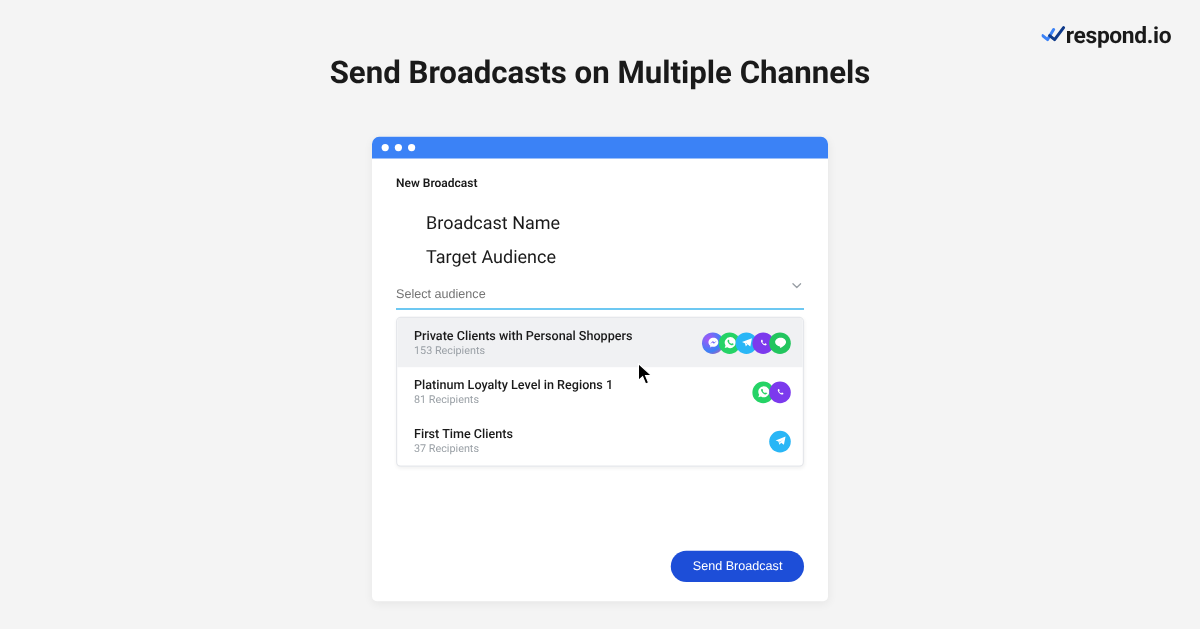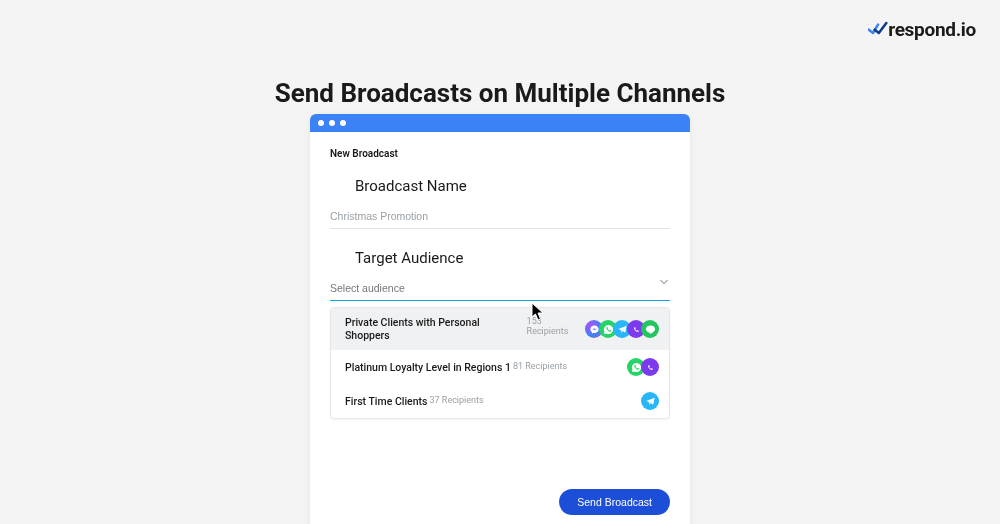--- a/index.html
+++ b/index.html
@@ -1,34 +1,34 @@
 <!DOCTYPE html>
 <html><head>
 <meta charset="utf-8">
 <style>
   * { box-sizing: border-box; margin: 0; padding: 0; }
   html, body { width: 1000px; height: 524px; font-family: -apple-system, BlinkMacSystemFont, "Segoe UI", Roboto, Helvetica, Arial, sans-serif; background: #f4f4f4; overflow: hidden; }
   .logo { position: absolute; top: 18px; right: 24px; display: flex; align-items: center; gap: 0; }
   .logo-mark { width: 20px; height: 14px; }
   .logo-text { font-size: 19px; font-weight: 700; color: #1a1a1a; letter-spacing: -0.3px; }
-  .headline { text-align: center; font-size: 26px; font-weight: 700; color: #1a1a1a; padding-top: 46px; margin-top: 32px; }
+  .headline { text-align: center; font-size: 26px; font-weight: 700; color: #1a1a1a; padding-top: 46px; }
   .window { position: absolute; left: 310px; top: 114px; width: 380px; background: #fff; border-radius: 6px 6px 4px 4px; box-shadow: 0 2px 8px rgba(0,0,0,0.06); }
   .titlebar { height: 18px; background: #3b82f6; border-radius: 6px 6px 0 0; display: flex; align-items: center; padding-left: 8px; gap: 5px; }
   .dot { width: 6px; height: 6px; border-radius: 50%; background: #fff; }
   .panel { padding: 16px 20px 18px 20px; }
   .panel-title { font-size: 10px; font-weight: 600; color: #1a1a1a; margin-bottom: 18px; }
   .field-label { font-size: 15px; font-weight: 400; color: #1a1a1a; margin-bottom: 10px; padding-left: 25px; }
   .text-input { width: 100%; border: none; border-bottom: 1px solid #e2e2e2; font-size: 10.5px; color: #9aa0a6; padding: 0 0 6px 0; margin-bottom: 20px; background: transparent; }
   .select-wrap { position: relative; }
   .select-input { width: 100%; border: none; border-bottom: 1px solid #0ea5e9; font-size: 10.5px; color: #9aa0a6; padding: 0 0 6px 0; background: transparent; }
   .chevron { position: absolute; right: 2px; top: 1px; width: 8px; height: 8px; }
   .dropdown { margin-top: 6px; border: 1px solid #e5e7eb; border-radius: 4px; background: #fff; box-shadow: 0 1px 3px rgba(0,0,0,0.05); overflow: hidden; }
   .option { display: flex; justify-content: space-between; align-items: center; padding: 8px 10px 8px 14px; cursor: pointer; }
   .option.hover { background: #f0f1f3; }
-  .option-text { display: flex; flex-direction: row; gap: 2px; }
+  .option-text { display: flex; flex-direction: column; gap: 2px; }
   .option-title { font-size: 10.5px; font-weight: 500; color: #1a1a1a; }
   .option-sub { font-size: 9px; color: #9aa0a6; }
   .icons { display: flex; }
   .chan { width: 18px; height: 18px; border-radius: 50%; margin-left: -4px; display: flex; align-items: center; justify-content: center; }
   .chan:first-child { margin-left: 0; }
   .chan svg { width: 11px; height: 11px; }
   .messenger { background: radial-gradient(circle at 30% 30%, #a855f7, #3b82f6 60%, #ec4899); }
   .whatsapp { background: #25d366; }
   .telegram { background: #29b6f6; }
   .viber { background: #7c3aed; }
@@ -55,21 +55,20 @@
 <div class="window">
   <div class="titlebar">
     <div class="dot"></div>
     <div class="dot"></div>
     <div class="dot"></div>
   </div>
   <div class="panel">
     <div class="panel-title">New Broadcast</div>
 
     <div class="field-label">Broadcast Name</div>
-    <input class="text-input" readonly="" value="Christmas Promotion" style="">
 
     <div class="field-label">Target Audience</div>
     <div class="select-wrap">
       <input class="select-input" readonly="" placeholder="Select audience" style="">
       <span>
         <svg class="chevron" viewBox="0 0 10 10">
             <path d="M1 3 L5 7 L9 3" stroke="#9aa0a6" stroke-width="1.4" fill="none" stroke-linecap="round" stroke-linejoin="round"></path>
           </svg>
       </span>
     </div>

